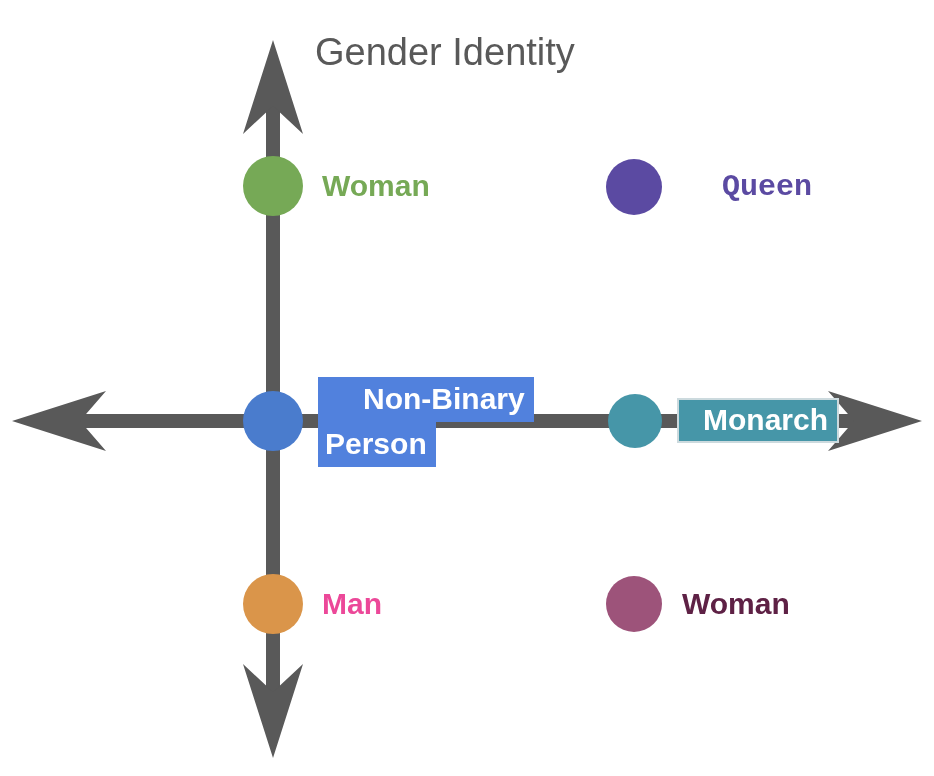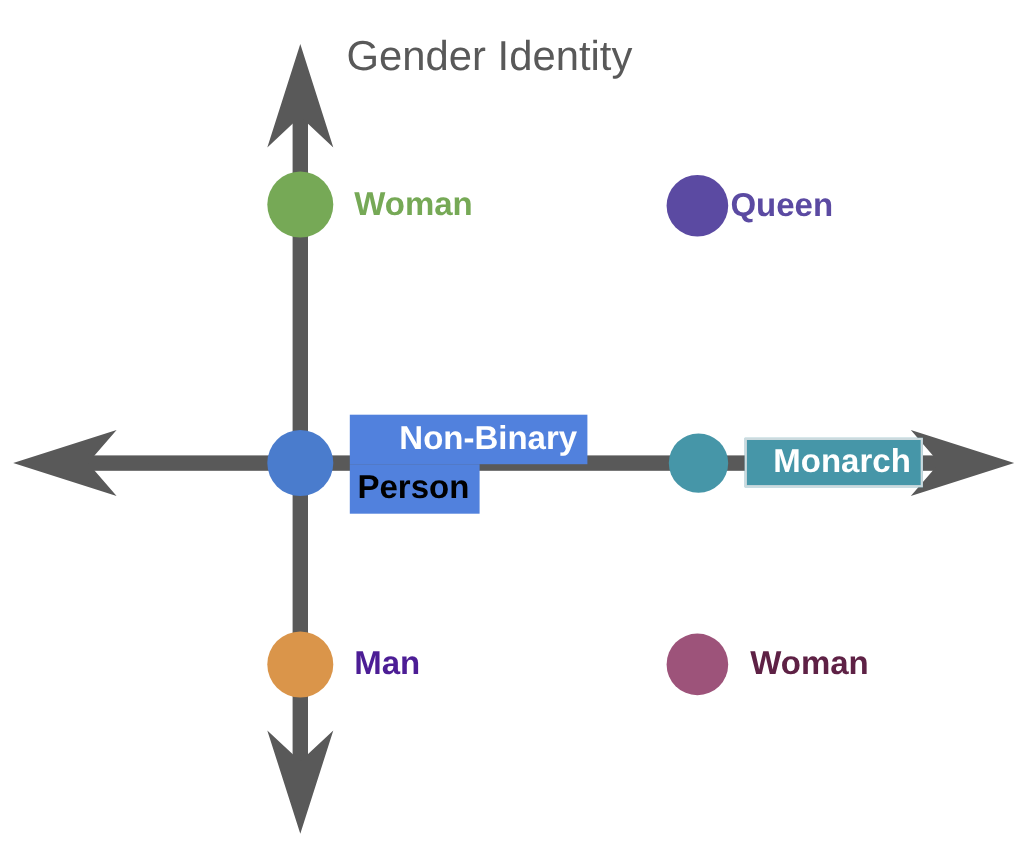--- a/index.html
+++ b/index.html
@@ -67,28 +67,28 @@
 
   <div class="dot" style="left: 243px; top: 156px; width: 60px; height: 60px; background: rgb(118, 169, 86);"></div>
   <div class="dot" style="left: 606px; top: 159px; width: 56px; height: 56px; background: rgb(91, 74, 162);"></div>
   <div class="dot" style="left: 243px; top: 391px; width: 60px; height: 60px; background: rgb(74, 124, 205);"></div>
   <div class="dot" style="left: 608px; top: 394px; width: 54px; height: 54px; background: rgb(70, 150, 168);"></div>
   <div class="dot" style="left: 243px; top: 574px; width: 60px; height: 60px; background: rgb(218, 149, 74);"></div>
   <div class="dot" style="left: 606px; top: 576px; width: 56px; height: 56px; background: rgb(157, 83, 122);"></div>
 
   <div class="pt-label" style="left: 322px; top: 168px; color: rgb(118, 169, 86);">Woman</div>
 
-  <div class="pt-label" style="left: 664px; top: 169px; color: rgb(91, 74, 162);">Queen</div>
+  <div class="pt-label" style="left: 722px; top: 169px; color: rgb(91, 74, 162); font-family: Liberation Mono, monospace;">Queen</div>
 
   <div class="pt-label" style="left:318px; top:377px;">
     <span class="hl-line" style="color: rgb(255, 255, 255); background: rgb(81, 129, 221); padding-left: 45px;">Non-Binary</span>
-    <span class="hl-line" style="color: #000000; background: rgb(81, 129, 221);">Person</span>
+    <span class="hl-line" style="color: #ffffff; background: rgb(81, 129, 221);">Person</span>
   </div>
 
   <div class="pt-label" style="left:677px; top:398px;">
     <span class="hl-box" style="color: rgb(255, 255, 255); background: rgb(70, 150, 168);">Monarch</span>
   </div>
 
-  <div class="pt-label" style="left: 322px; top: 586px; color: #4c1d95;">Man</div>
+  <div class="pt-label" style="left: 322px; top: 586px; color: #ec4899;">Man</div>
 
   <div class="pt-label" style="left: 682px; top: 586px; color: rgb(94, 33, 69);">Woman</div>
 
 </div>
 
 </body></html>

